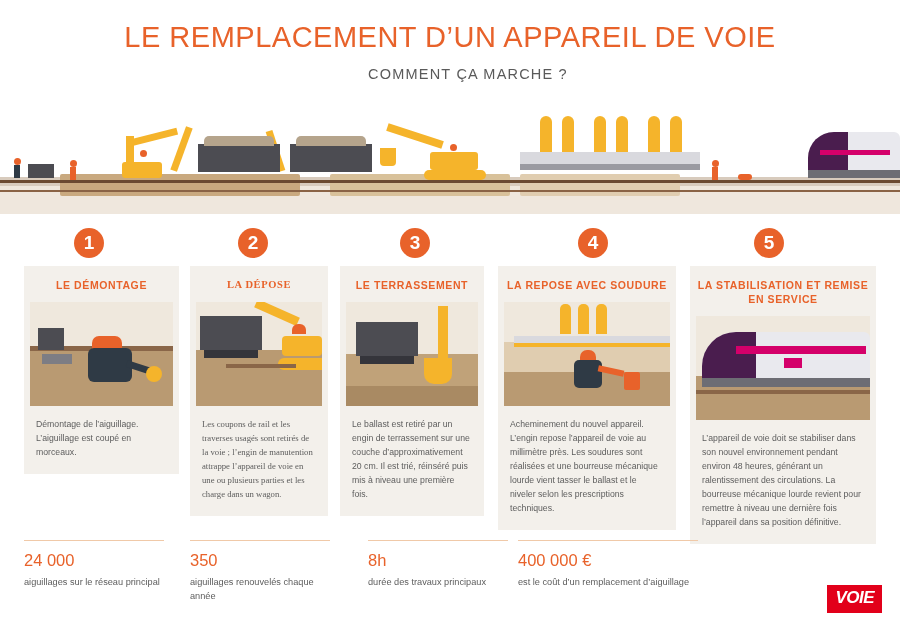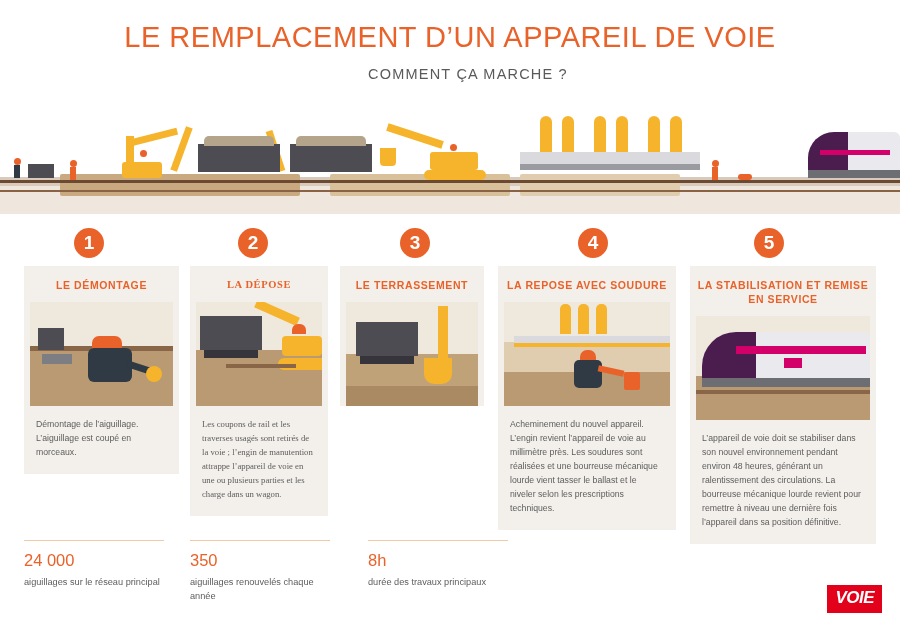--- a/index.html
+++ b/index.html
@@ -310,39 +310,40 @@
     <div class="card-title">LE TERRASSEMENT</div>
     <div class="card-illu">
       <div class="m" style="left:0;top:0;width:100%;height:52px;background:#efe8dd;"></div>
       <div class="m" style="left:0;top:52px;width:100%;height:52px;background:#c0a279;"></div>
       <div class="m darkgray" style="left:10px;top:20px;width:62px;height:34px;"></div>
       <div class="m" style="left:14px;top:54px;width:54px;height:8px;background:#35353b;"></div>
       <div class="m yellow" style="left:92px;top:4px;width:10px;height:58px;"></div>
       <div class="m yellow" style="left:78px;top:56px;width:28px;height:26px;border-radius:0 0 10px 10px;"></div>
       <div class="m" style="left:0;top:84px;width:100%;height:20px;background:#a98a63;"></div>
     </div>
+    <div class="card-text">Le ballast est retiré par un engin de terrassement sur une couche d’approximativement 20 cm. Il est trié, réinséré puis mis à niveau une première fois.</div>
   </div>
 
   <div class="card wide" style="left:498px;width:178px;">
     <div class="card-title">LA REPOSE AVEC SOUDURE</div>
     <div class="card-illu">
       <div class="m" style="left:0;top:0;width:100%;height:40px;background:#efe8dd;"></div>
       <div class="m" style="left:0;top:40px;width:100%;height:30px;background:#e0cdb0;"></div>
       <div class="m" style="left:0;top:70px;width:100%;height:34px;background:#b99a72;"></div>
       <div class="m yellow" style="left:56px;top:2px;width:11px;height:30px;border-radius:5px 5px 0 0;"></div>
       <div class="m yellow" style="left:74px;top:2px;width:11px;height:30px;border-radius:5px 5px 0 0;"></div>
       <div class="m yellow" style="left:92px;top:2px;width:11px;height:30px;border-radius:5px 5px 0 0;"></div>
       <div class="m" style="left:10px;top:34px;width:156px;height:7px;background:#d9d9de;"></div>
       <div class="m" style="left:10px;top:41px;width:156px;height:4px;background:#f5b42b;"></div>
       <div class="m" style="left:76px;top:48px;width:16px;height:12px;background:#e8622a;border-radius:7px 7px 0 0;"></div>
       <div class="m" style="left:70px;top:58px;width:28px;height:28px;background:#2f3a45;border-radius:5px;"></div>
       <div class="m" style="left:94px;top:66px;width:26px;height:6px;background:#e8622a;transform:rotate(12deg);"></div>
       <div class="m" style="left:120px;top:70px;width:16px;height:18px;background:#e8622a;border-radius:2px;"></div>
     </div>
-    <div class="card-text">Acheminement du nouvel appareil. L’engin revient l’appareil de voie au millimètre près. Les soudures sont réalisées et une bourreuse mécanique lourde vient tasser le ballast et le niveler selon les prescriptions techniques.</div>
+    <div class="card-text">Acheminement du nouvel appareil. L’engin repose l’appareil de voie au millimètre près. Les soudures sont réalisées et une bourreuse mécanique lourde vient tasser le ballast et le niveler selon les prescriptions techniques.</div>
   </div>
 
   <div class="card wide" style="left:690px;width:186px;">
     <div class="card-title">LA STABILISATION ET REMISE EN SERVICE</div>
     <div class="card-illu">
       <div class="m" style="left:0;top:0;width:100%;height:60px;background:#efe8dd;"></div>
       <div class="m" style="left:0;top:60px;width:100%;height:44px;background:#b99a72;"></div>
       <div class="m" style="left:6px;top:16px;width:168px;height:46px;background:#e9e9ee;border-radius:34px 6px 0 0;"></div>
       <div class="m" style="left:6px;top:16px;width:54px;height:46px;background:#4a1d4e;border-radius:34px 0 0 0;"></div>
       <div class="m" style="left:40px;top:30px;width:130px;height:8px;background:#d4006a;"></div>
@@ -360,15 +361,19 @@
     <div class="stat-label">aiguillages sur le réseau principal</div>
   </div>
   <div class="stat" style="left:190px;width:140px;">
     <div class="stat-num">350</div>
     <div class="stat-label">aiguillages renouvelés chaque année</div>
   </div>
   <div class="stat" style="left:368px;width:140px;">
     <div class="stat-num">8h</div>
     <div class="stat-label">durée des travaux principaux</div>
   </div>
+  <div class="stat wide" style="left:518px;width:180px;">
+    <div class="stat-num">400 000 €</div>
+    <div class="stat-label">est le coût d’un remplacement d’aiguillage</div>
+  </div>
 </div>
 
 <div class="logo">VOIE</div>
 
 </body></html>

